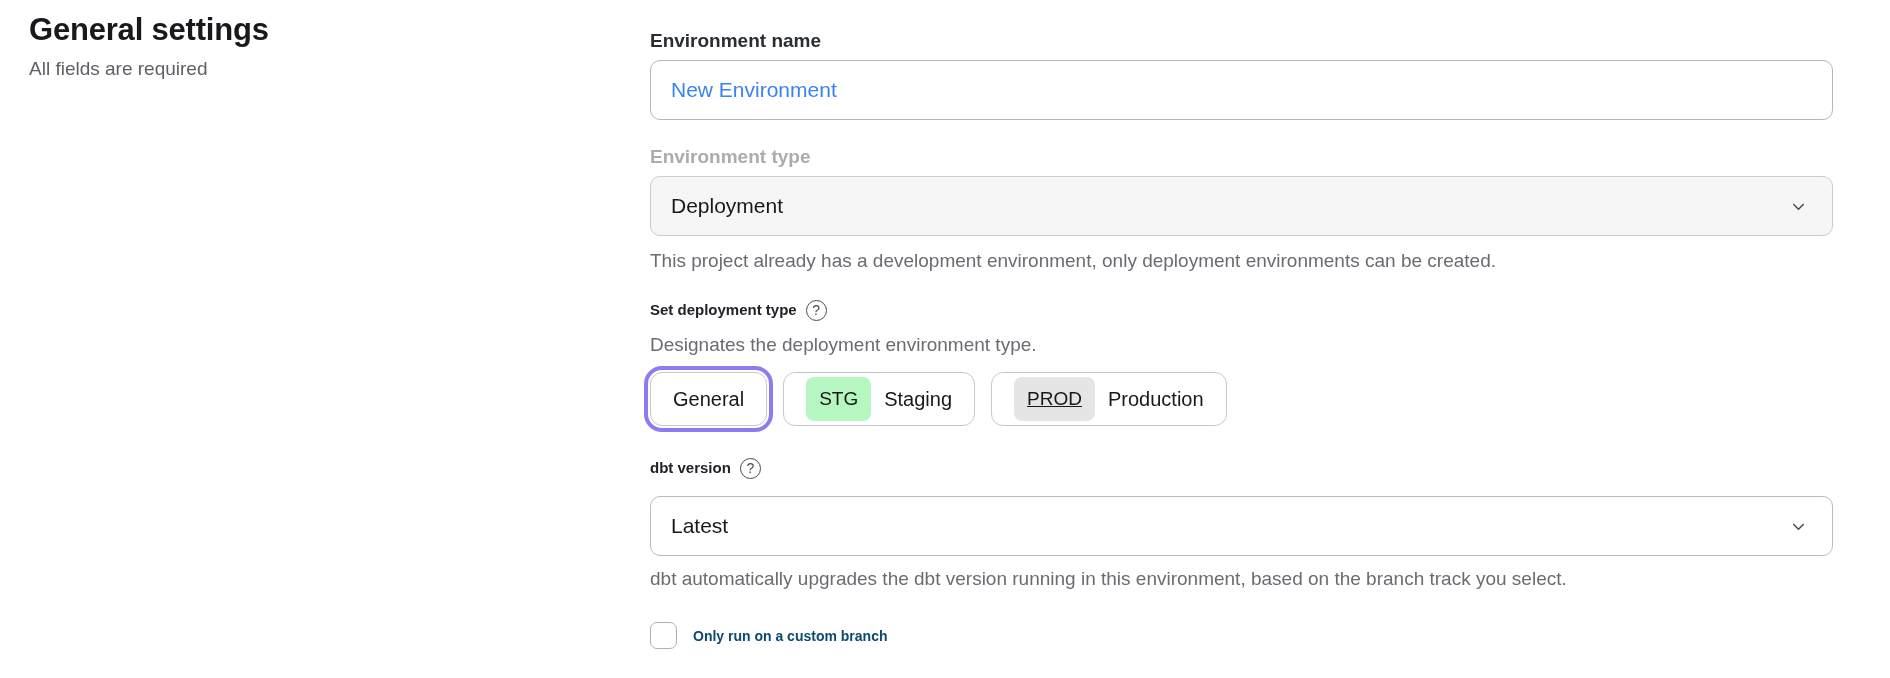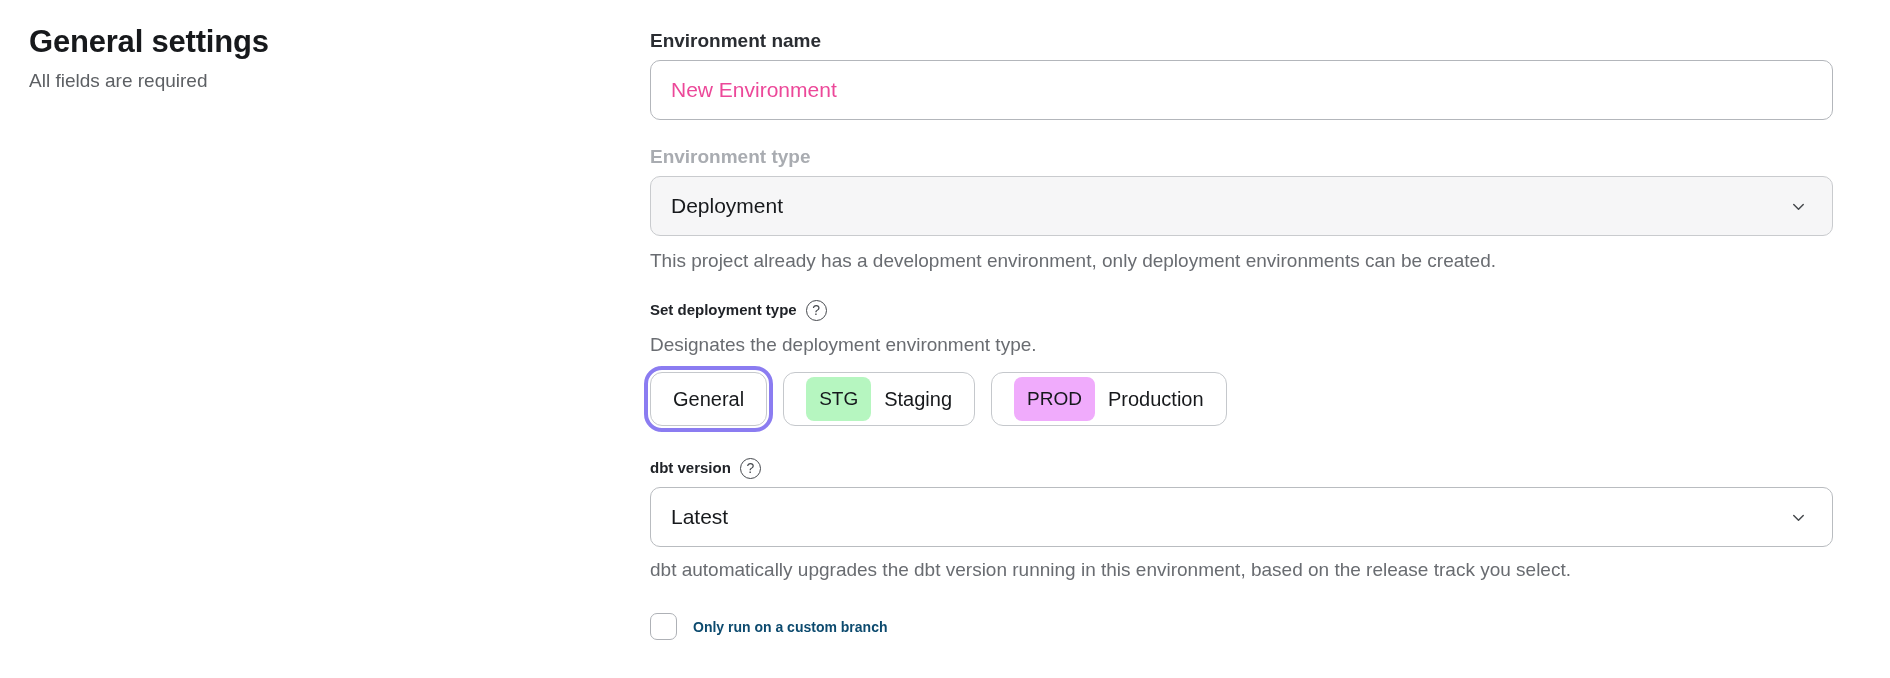--- a/index.html
+++ b/index.html
@@ -2,34 +2,34 @@
 <html><head>
 <meta charset="utf-8">
 <style>
   * { box-sizing: border-box; margin: 0; padding: 0; }
   html, body { width: 1890px; height: 678px; background: #ffffff; overflow: hidden; }
   body { font-family: "Liberation Sans", "DejaVu Sans", sans-serif; color: #17191c; }
 
   .layout { display: flex; width: 1890px; }
 
   
-  .intro { width: 650px; padding: 24px 0 0 29px; }
+  .intro { width: 650px; padding: 12px 0 0 29px; }
   .intro h1 { font-size: 31px; line-height: 36px; font-weight: 700; color: #17191c; letter-spacing: -0.2px; }
   .intro .subtitle { margin-top: 10px; font-size: 19px; line-height: 22px; color: #5d6064; }
 
   
   .form-col { width: 1183px; padding-top: 30px; }
 
   .field-label { font-size: 19px; line-height: 22px; font-weight: 700; color: #2a2d32; }
   .field-label.disabled { color: #a9acb1; }
 
   .text-input {
     margin-top: 8px; width: 100%; height: 60px;
     border: 1px solid #b3b6bb; border-radius: 10px;
-    padding: 0 20px; font-size: 21px; color: #ec4899;
+    padding: 0 20px; font-size: 21px; color: #3b82f6;
     font-family: "Liberation Sans", "DejaVu Sans", sans-serif;
     background: #ffffff; outline: none; display: block;
   }
 
   .select {
     margin-top: 8px; width: 100%; height: 60px;
     border: 1px solid #b9bcc0; border-radius: 10px;
     padding: 0 24px 0 20px; background: #ffffff;
     display: flex; align-items: center; justify-content: space-between;
     font-size: 21px; color: #17191c; cursor: pointer;
@@ -51,24 +51,24 @@
   .btn-row { margin-top: 16px; display: flex; align-items: center; gap: 16px; }
   .type-btn {
     height: 54px; background: #ffffff; border: 1px solid #c5c8cc; border-radius: 12px;
     padding: 0 22px; font-size: 20px; color: #17191c; cursor: pointer;
     display: inline-flex; align-items: center; gap: 13px;
     font-family: "Liberation Sans", "DejaVu Sans", sans-serif;
   }
   .type-btn.selected { outline: 4px solid #8b7cf1; outline-offset: 2px; }
   .badge { border-radius: 8px; padding: 11px 13px; font-size: 19px; color: #15181c; }
   .badge.stg  { background: #b6f6c0; }
-  .badge.prod { background: #f0abfc; }
+  .badge.prod { background: #e5e5e5; text-decoration: underline; }
 
   .v-head { margin-top: 30px; }
-  .sel2 { margin-top: 7px; }
+  .sel2 { margin-top: 16px; }
 
   .check-row { margin-top: 32px; display: flex; align-items: center; }
   .checkbox {
     width: 27px; height: 27px; border: 1.5px solid #aeb1b6; border-radius: 7px;
     background: #ffffff; cursor: pointer; flex: 0 0 auto;
   }
   .check-label { margin-left: 16px; font-size: 14px; font-weight: 600; color: #0c4a6e; cursor: pointer; }
 </style>
 </head>
 <body>
@@ -117,21 +117,21 @@
     <div class="section-head v-head">
       <span class="title">dbt version</span>
       <span class="help-icon">?</span>
     </div>
     <div class="select sel2">
       <span>Latest</span>
       <svg class="chevron" viewBox="0 0 24 24" fill="none">
         <path d="M6 9.5l6 6 6-6" stroke="#44474b" stroke-width="1.8" stroke-linecap="round" stroke-linejoin="round"></path>
       </svg>
     </div>
-    <div class="helper" style="margin-top:12px;">dbt automatically upgrades the dbt version running in this environment, based on the release track you select.</div>
+    <div class="helper" style="margin-top:12px;">dbt automatically upgrades the dbt version running in this environment, based on the branch track you select.</div>
 
     <div class="check-row">
       <div class="checkbox"></div>
       <span class="check-label">Only run on a custom branch</span>
     </div>
 
   </div>
 </div>
 
 </body></html>

